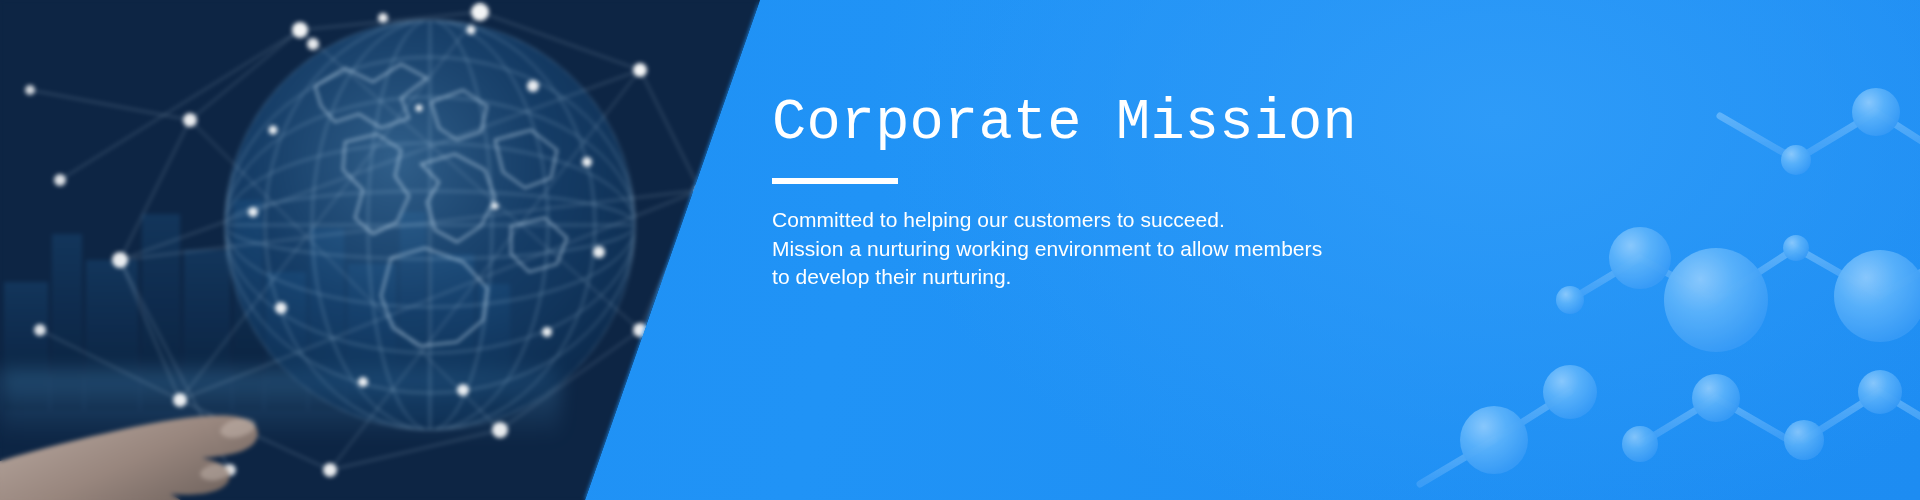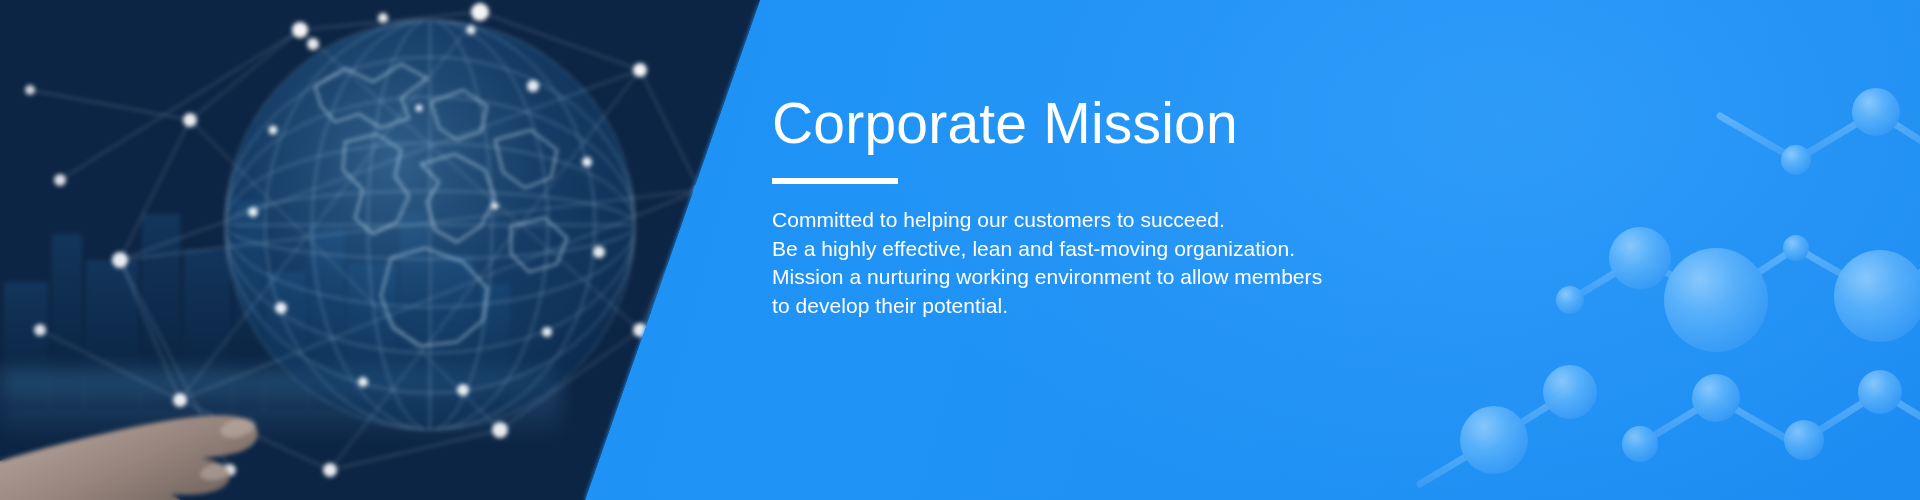--- a/index.html
+++ b/index.html
@@ -108,21 +108,21 @@
     width:620px;
   }
 
   .title {
     color:#ffffff;
     font-size:57px;
     line-height:70px;
     font-weight:300;
     letter-spacing:.2px;
     white-space:nowrap;
-    font-family:Liberation Sans, sans-serif;
+    font-family:Liberation Mono, monospace;
   }
 
   .divider {
     width:126px;
     height:6px;
     background:#ffffff;
     margin-top:20px;
     margin-bottom:22px;
   }
 
@@ -326,20 +326,19 @@
   </div>
 
   <div class="content">
 
     <h1 class="title">Corporate Mission</h1>
 
     <div class="divider"></div>
 
     <div class="body-lines">
       <p>Committed to helping our customers to succeed.</p>
-      <p>Be a highly effective, lean and fast-moving organization.</p>
       <p>Mission a nurturing working environment to allow members</p>
-      <p>to develop their  potential.</p>
+      <p>to develop their  nurturing.</p>
     </div>
 
   </div>
 
 </div>
 
 </body></html>

